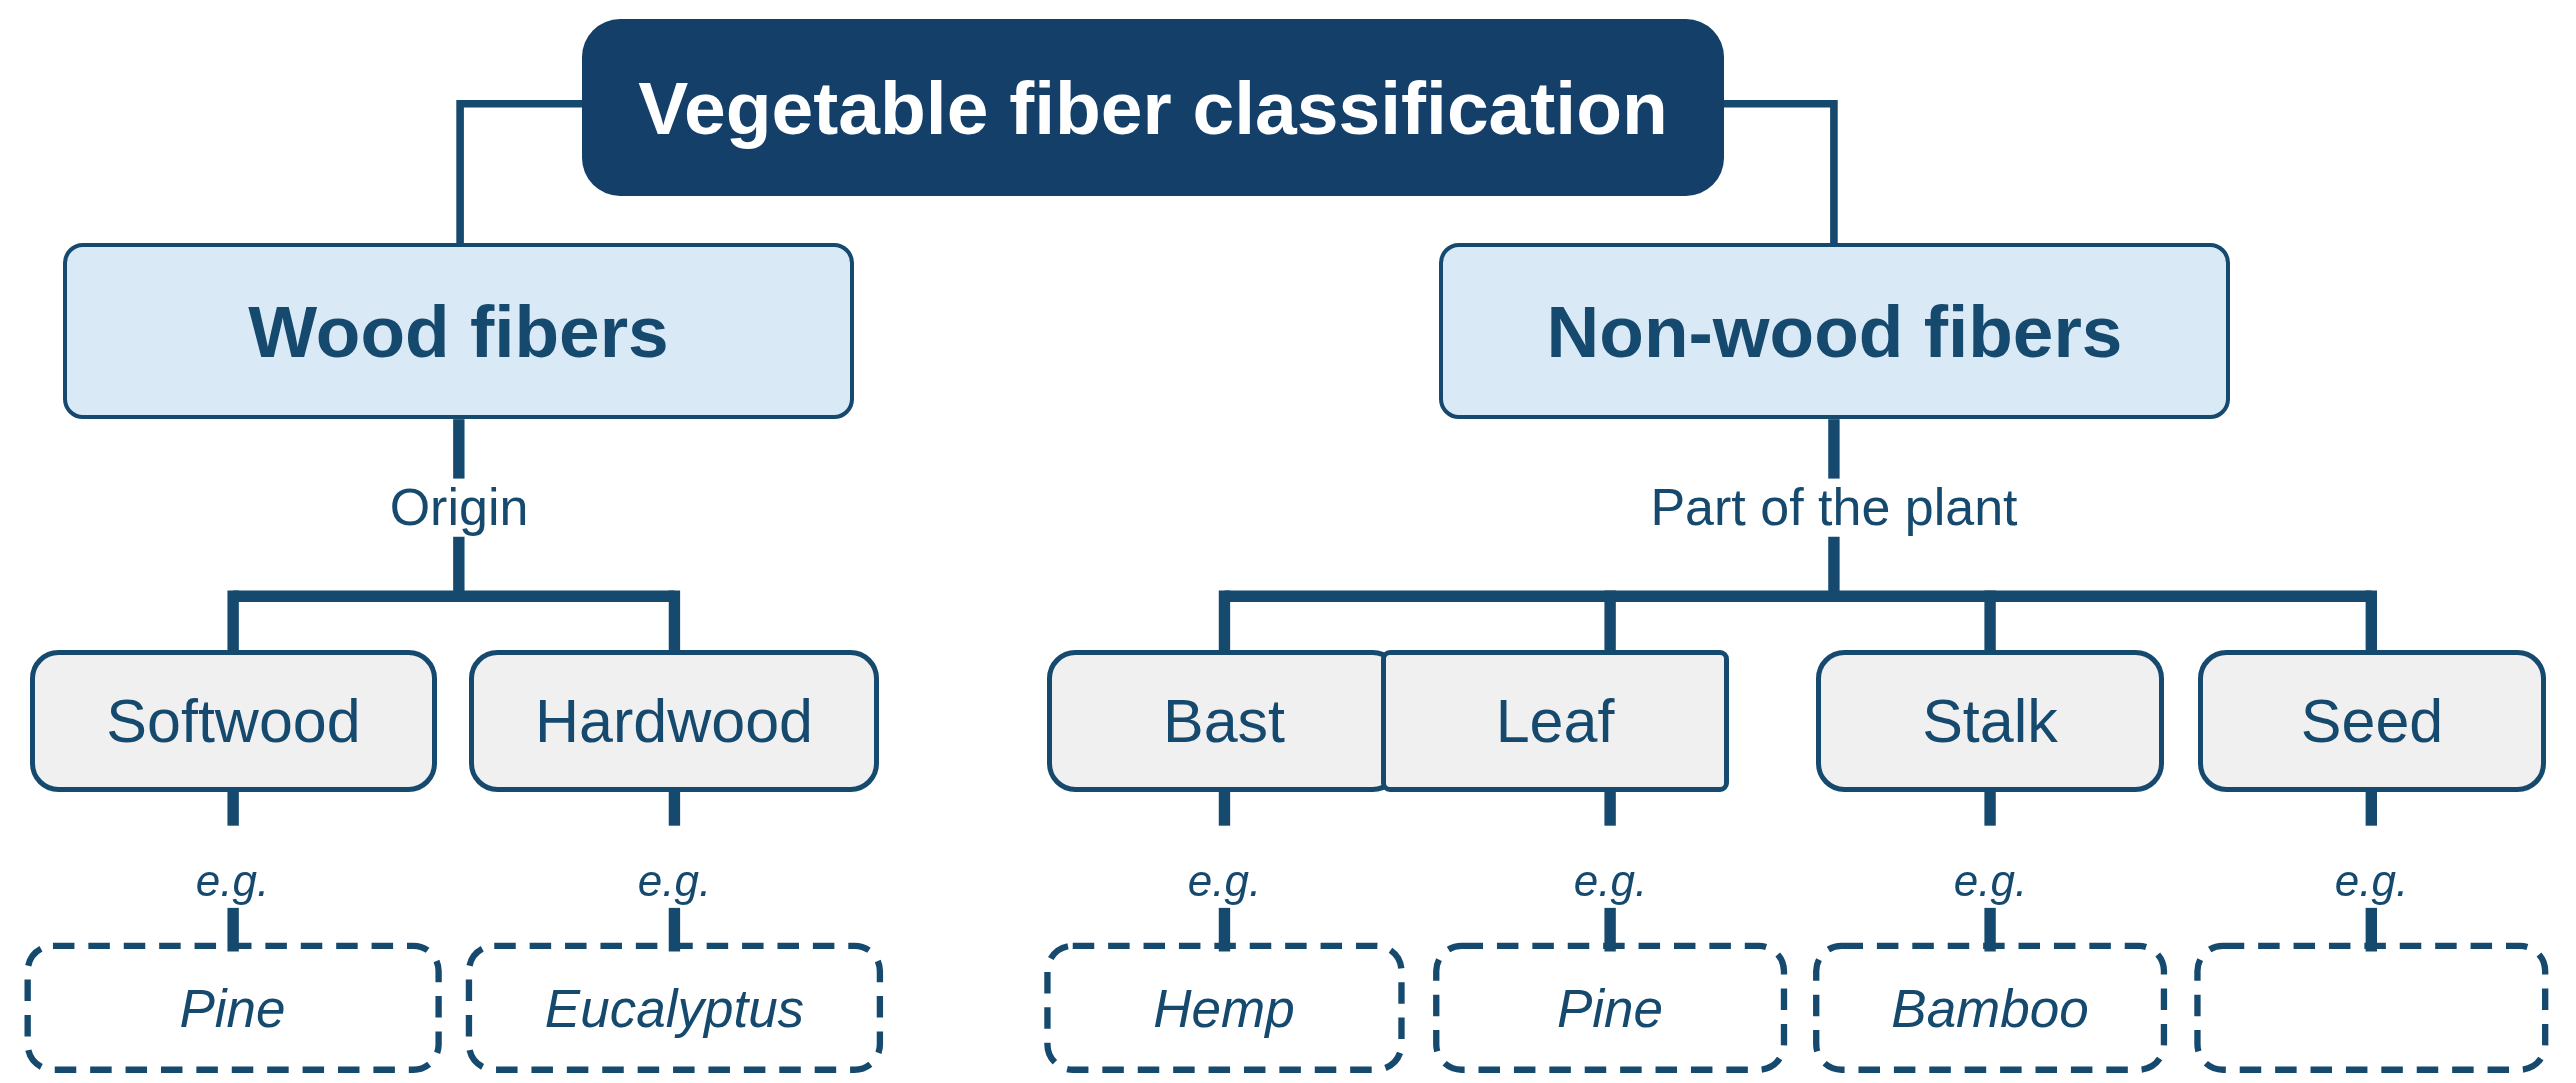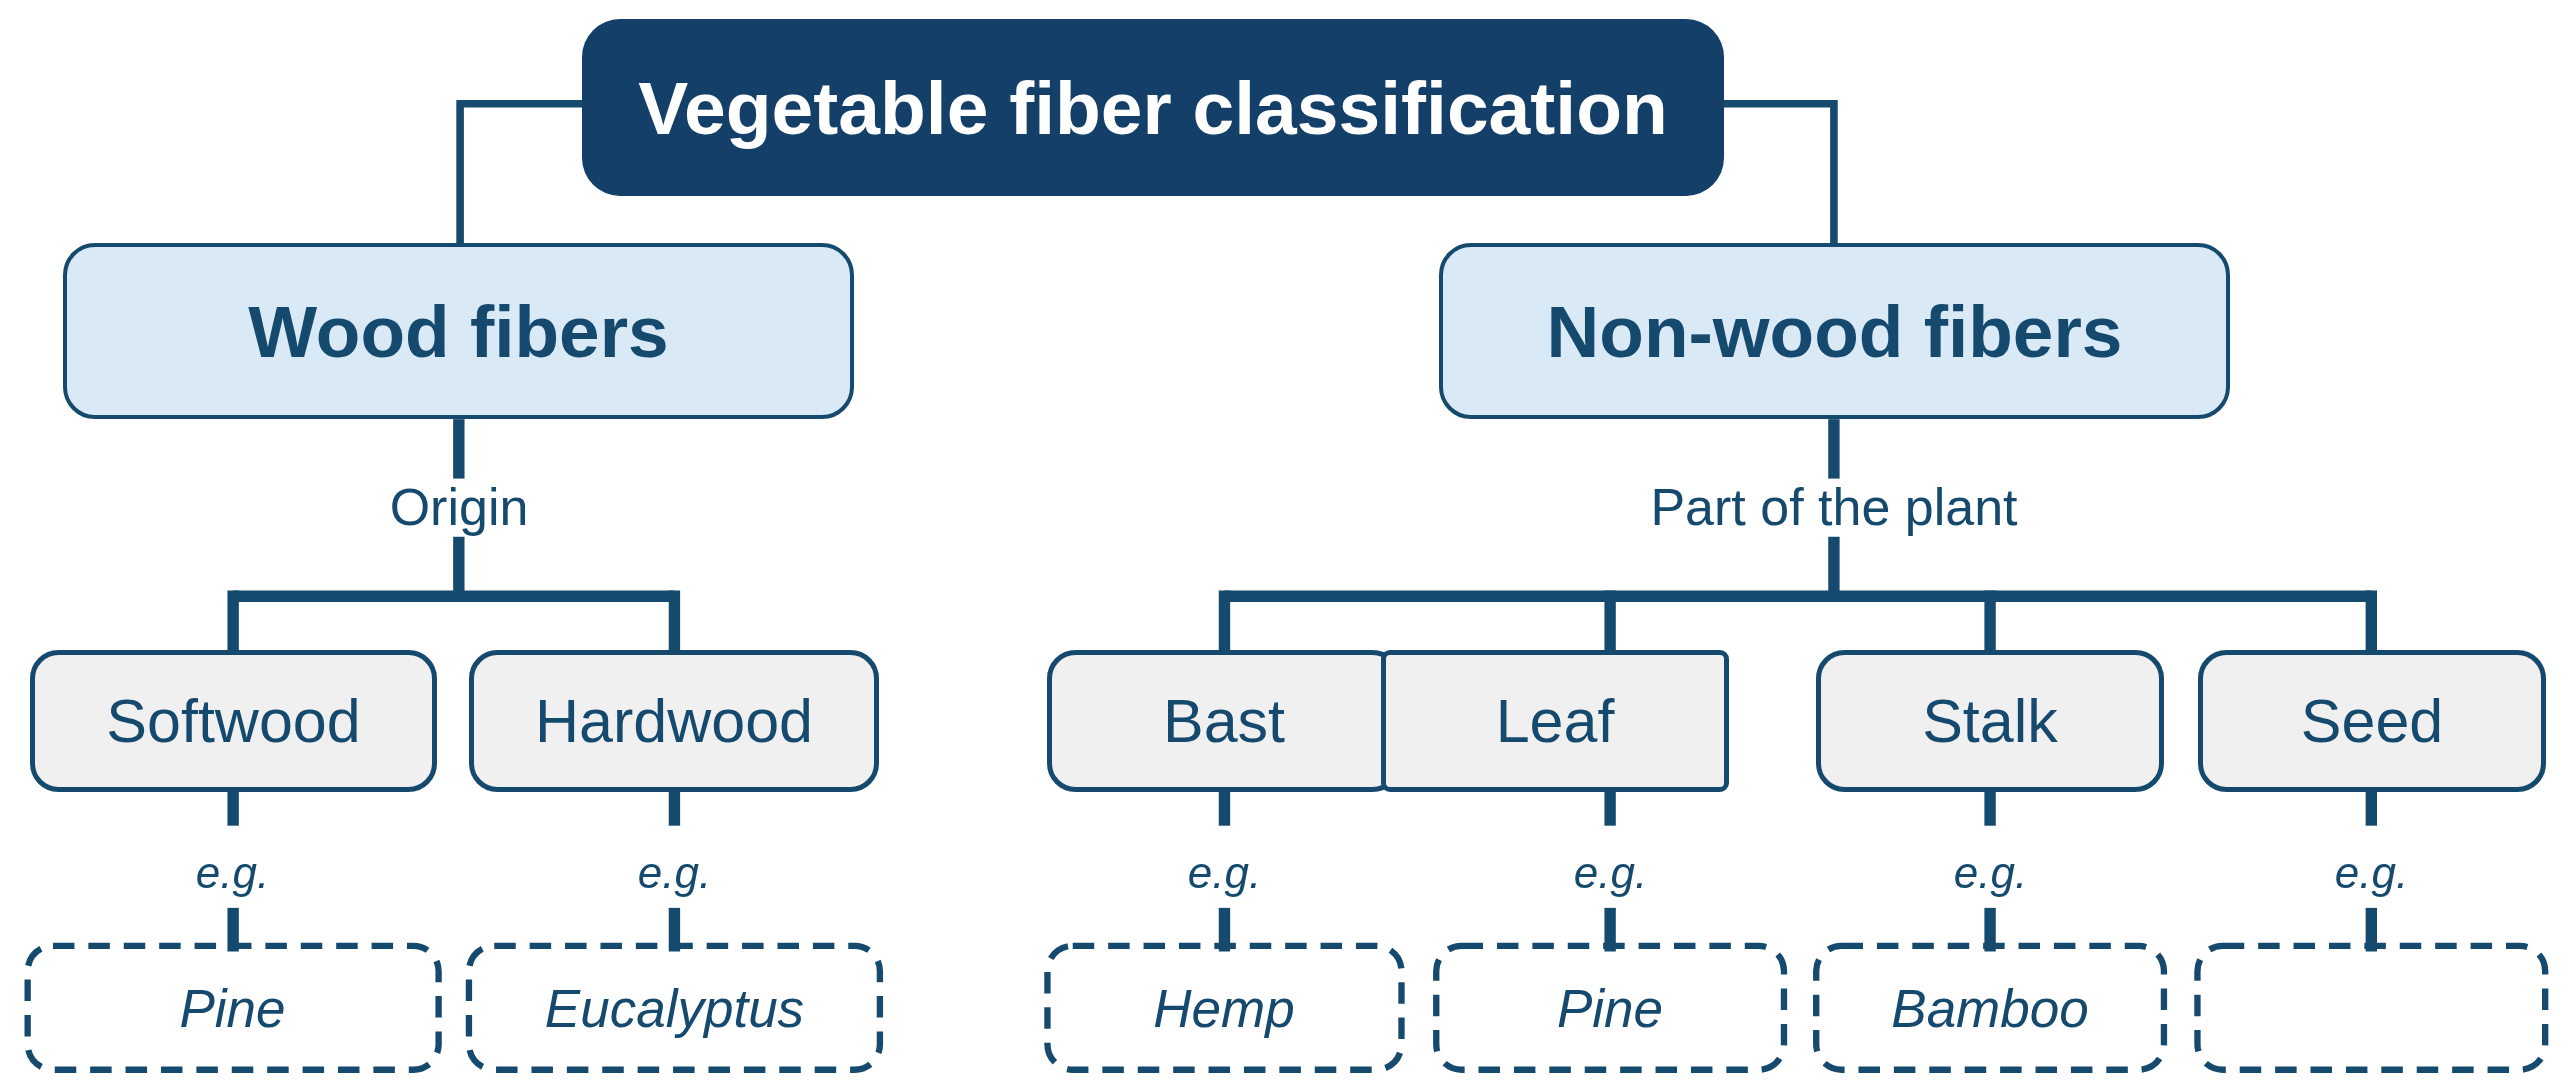--- a/index.html
+++ b/index.html
@@ -16,28 +16,28 @@
   #canvas{position:relative;width:2576px;height:1083px;background:var(--bg);}
   #wires{position:absolute;left:0;top:0;width:2576px;height:1083px;}
   #wires path{stroke:var(--ink);fill:none;}
   #wires path.thin{stroke-width:12px;}
   #wires path.thick{stroke-width:18px;}
   #wires rect.dashed{stroke:var(--ink);stroke-width:10px;fill:none;stroke-dasharray:34 22;}
   .box{position:absolute;display:flex;align-items:center;justify-content:center;
        box-sizing:border-box;text-align:center;color:var(--ink);}
   .title-box{background:var(--title-fill);border-radius:38px;color:var(--title-text);
              font-size:75px;font-weight:700;}
-  .level2-box{background:var(--level2-fill);border:4.4px solid var(--ink);border-radius:32px;
+  .level2-box{background:var(--level2-fill);border:4.4px solid var(--ink);border-radius:20px;
               font-size:73px;font-weight:700;}
   .level3-box{background:var(--level3-fill);border:5px solid var(--ink);border-radius:28.5px;
               font-size:61px;font-weight:400;}
   .criterion-label{position:absolute;color:var(--ink);font-size:52px;line-height:53px;
                    text-align:center;}
   .eg-label{position:absolute;color:var(--ink);font-size:44px;line-height:48px;
-            font-style:italic;text-align:center;}
+            font-style:italic;text-align:center;margin-top:8px;}
   .example-label{position:absolute;display:flex;align-items:center;justify-content:center;
                  color:var(--ink);font-size:53px;font-style:italic;text-align:center;}
 </style>
 </head>
 <body>
 
 <div id="canvas">
 
   <svg id="wires" viewBox="0 0 4073 1713" xmlns="http://www.w3.org/2000/svg">
 

